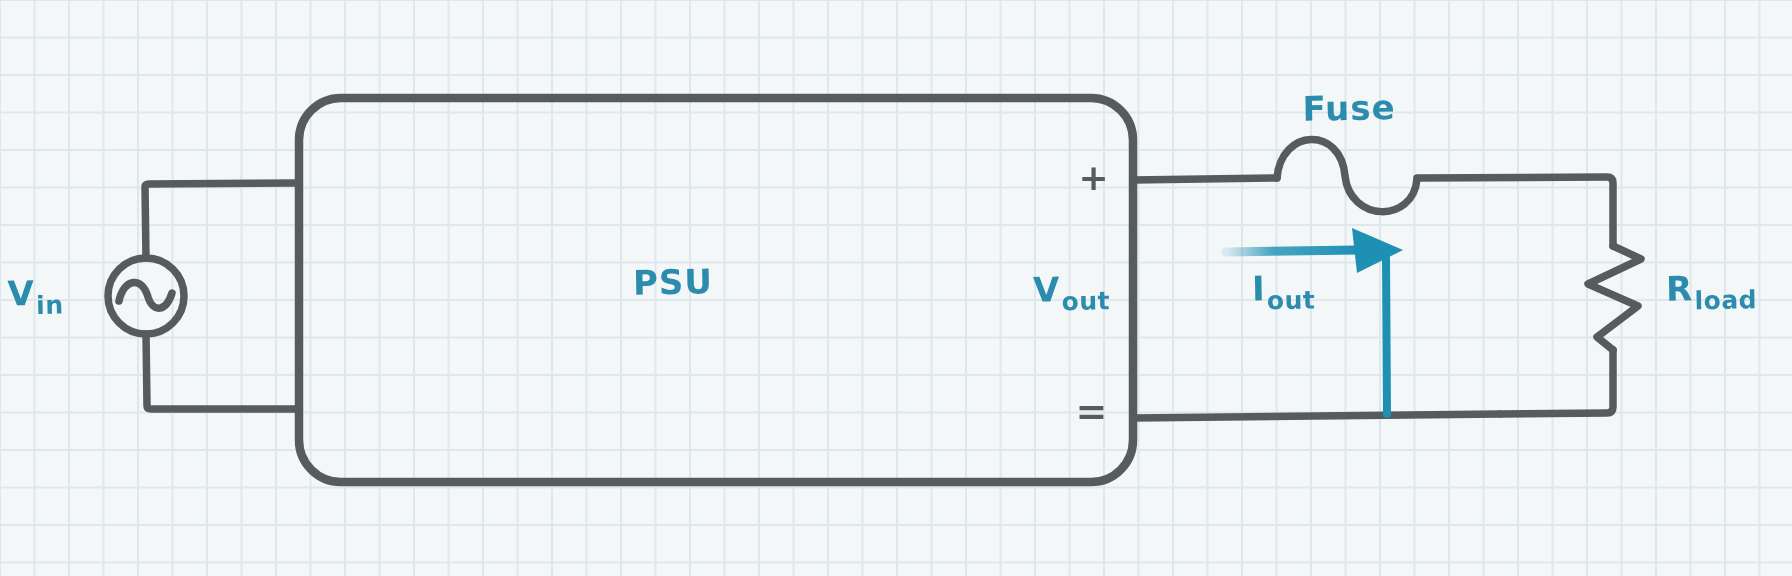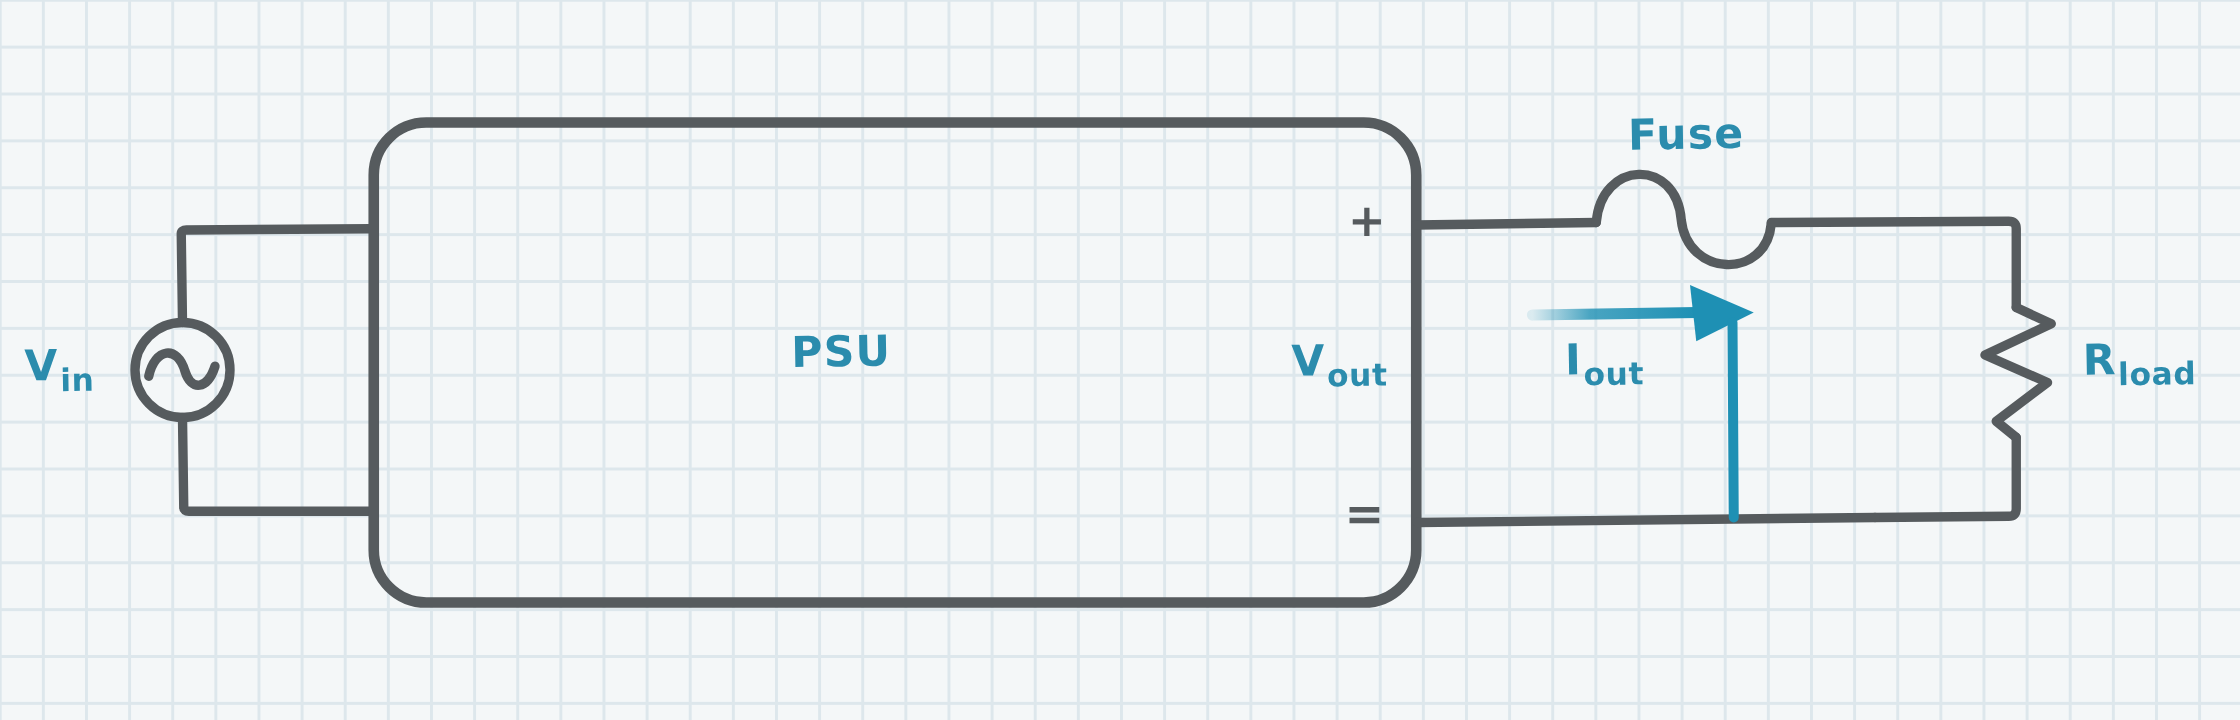--- a/index.html
+++ b/index.html
@@ -98,21 +98,21 @@
 
     <path class="wire" d="M1500 414 L1134 418"></path>
 
     <g>
       <path d="M1226 252 L1358 250" fill="none" stroke="url(#fadeTeal)" stroke-width="9" stroke-linecap="round"></path>
       <polygon points="1403,250 1352,228 1357,273" fill="var(--arrow-teal, #1e90b4)"></polygon>
       <path class="teal-stroke" d="M1386 258 L1387 414" stroke-width="7"></path>
     </g>
   </svg>
 
-  <div class="label" style="left:47px; top:293px;">
+  <div class="label" style="left:35px; top:293px;">
     <span>V</span><span class="sub">in</span>
   </div>
 
   <div class="label" style="left:673px; top:282px;">PSU</div>
 
   <div class="label" style="left:1071px; top:289px;">
     <span>V</span><span class="sub">out</span>
   </div>
 
   <div class="label gray" style="left:1094px; top:177px;">+</div>

